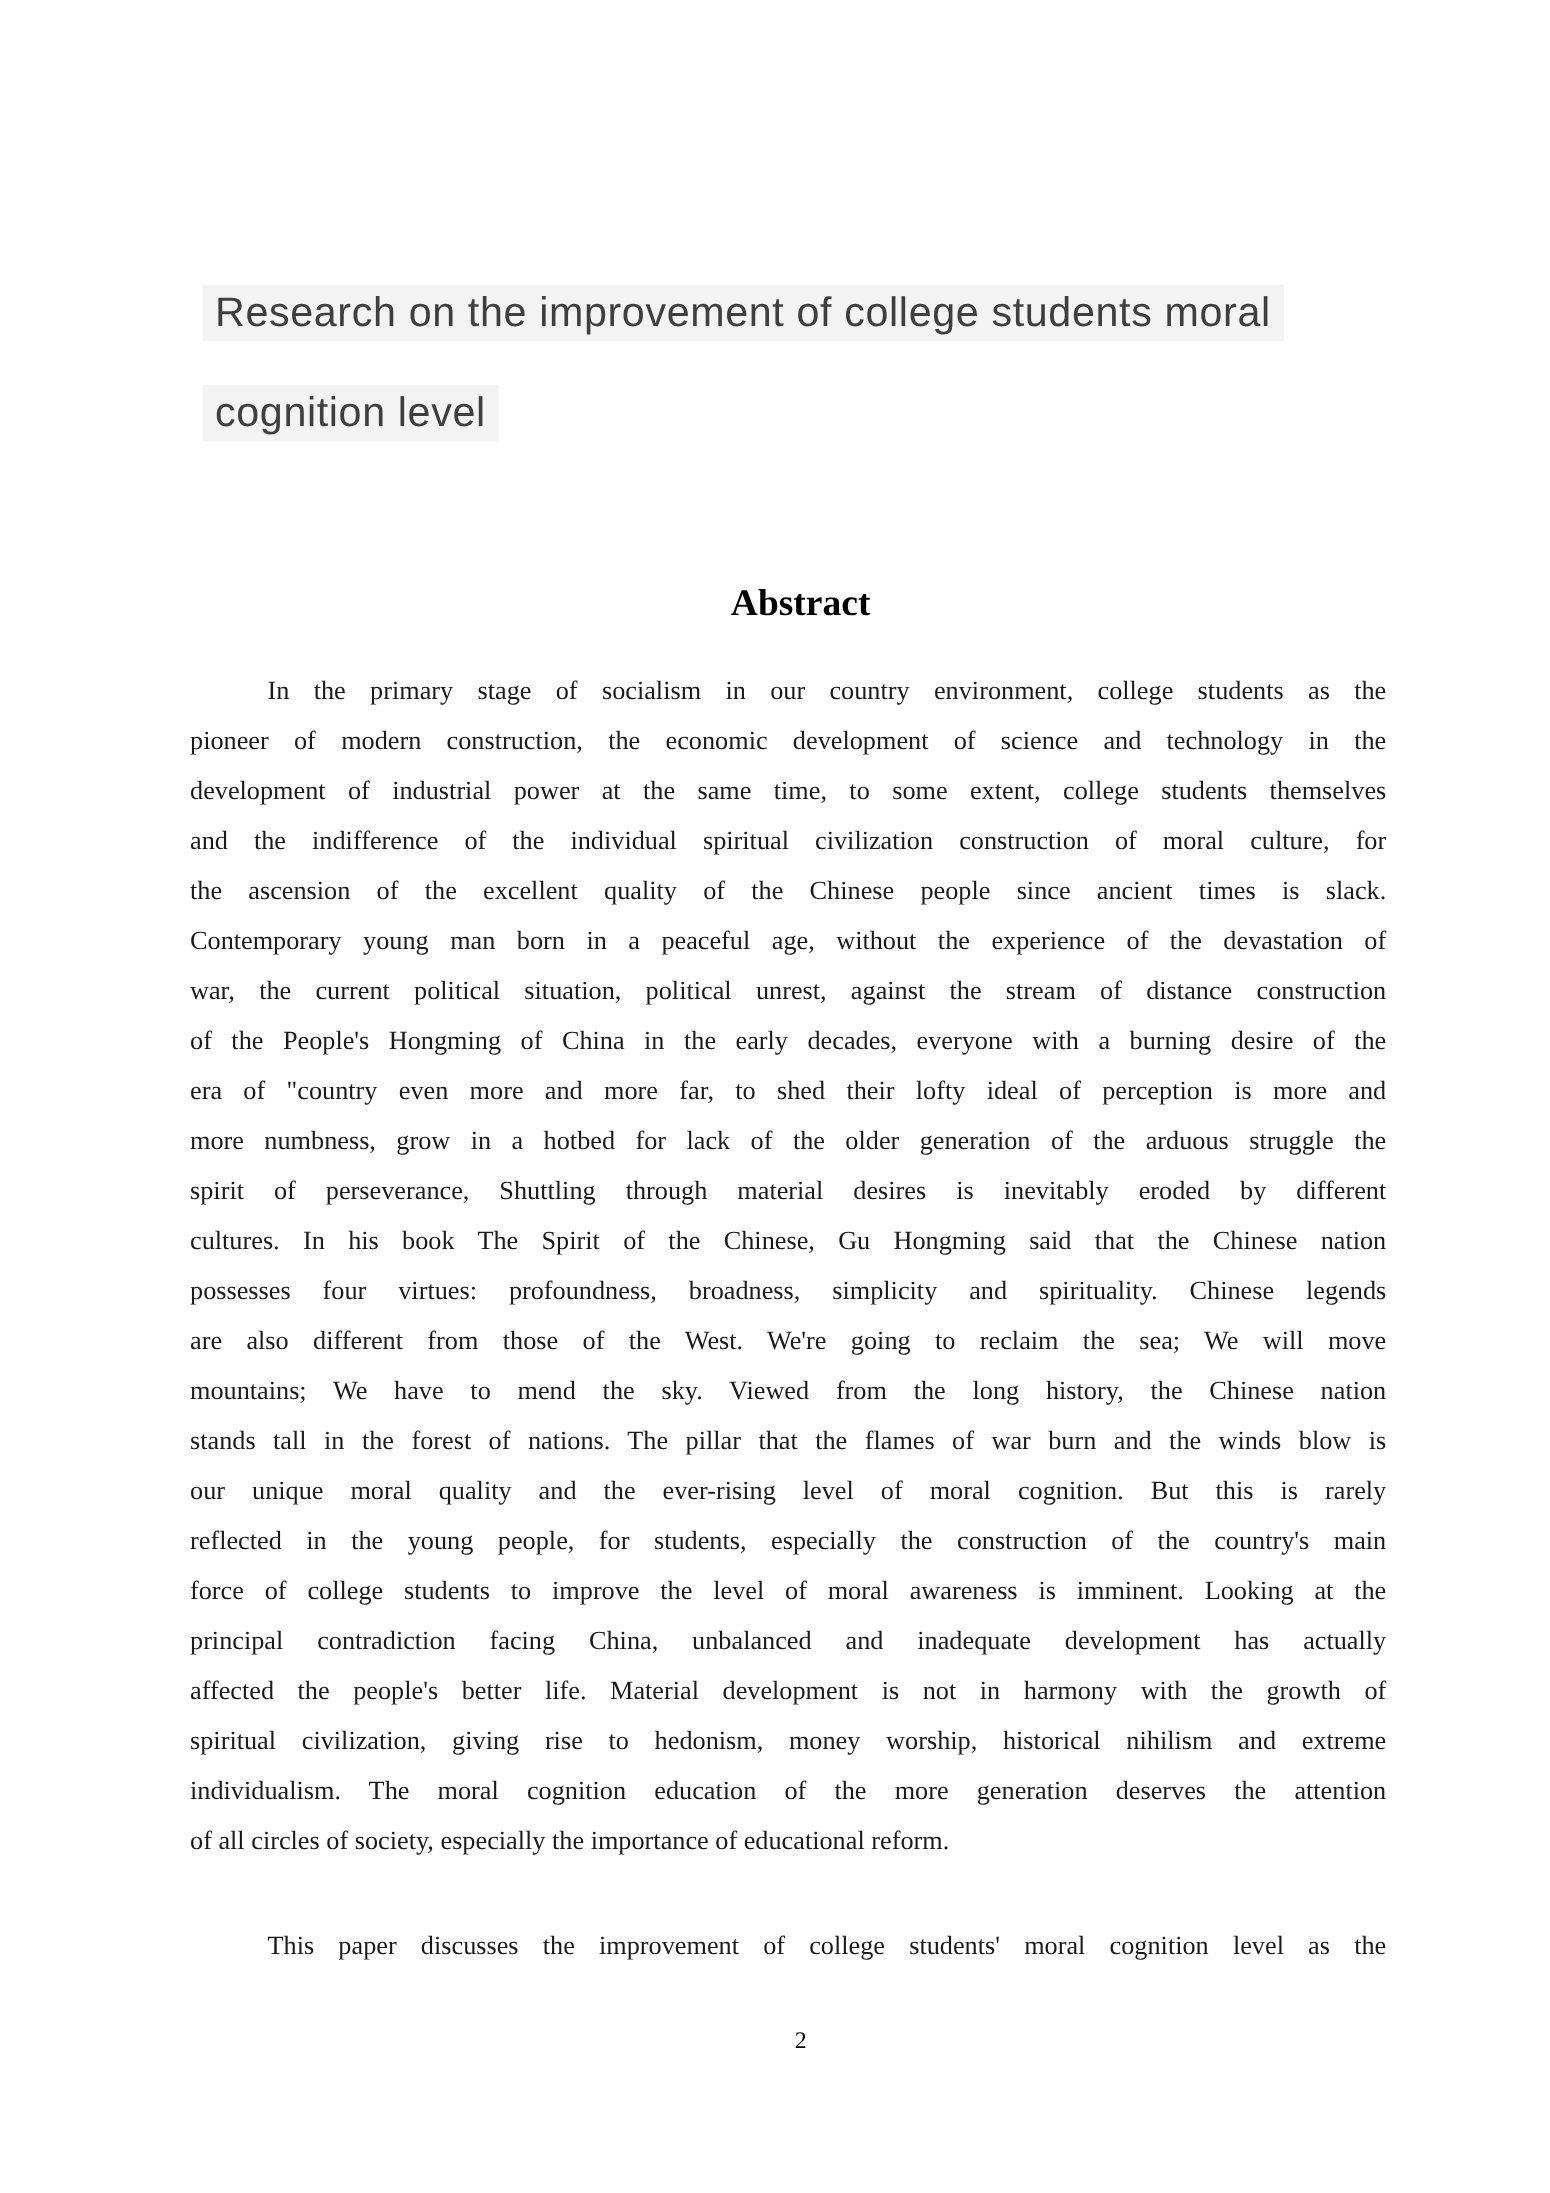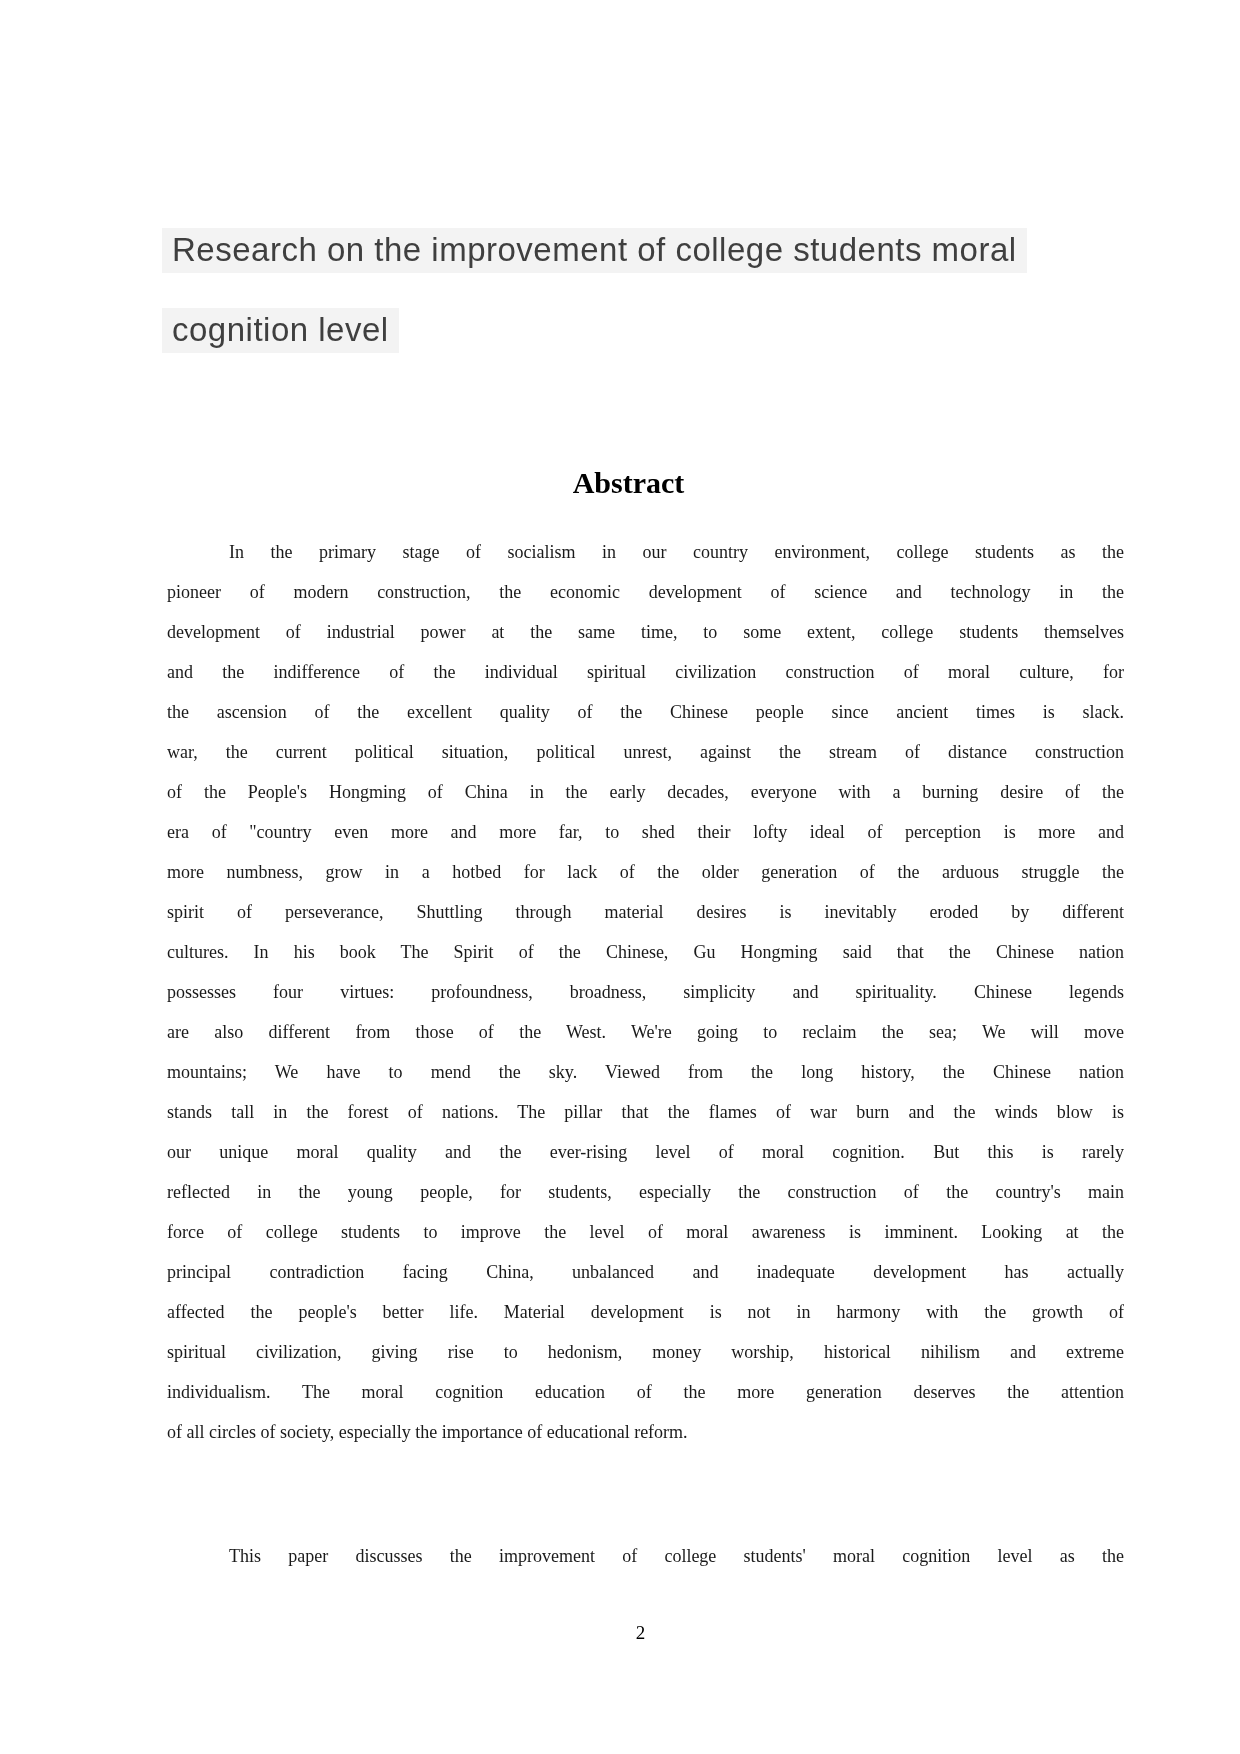--- a/index.html
+++ b/index.html
@@ -28,34 +28,34 @@
     letter-spacing: 0.5px;
   }
   .title-line-1 { top: 231px; }
   .title-line-2 { top: 311px; }
   .title-line .hl {
     background: var(--title-highlight, #f3f3f3);
     padding: 3px 10px 5px 10px;
   }
   .abstract-heading {
     position: absolute;
-    left: 150px;
+    left: 162px;
     width: 957px;
     top: 466px;
     text-align: center;
     font-family: "Liberation Serif", serif;
     font-weight: 700;
     font-size: 30px;
     color: #000000;
   }
   .para {
     position: absolute;
-    left: 167px;
+    left: 152px;
     width: 957px;
-    font-size: 18px;
+    font-size: 21px;
     line-height: 40px;
   }
   .para-1 { top: 532px; }
   .para-2 { top: 1536px; }
   .para .line {
     text-align: justify;
     text-align-last: justify;
     white-space: nowrap;
   }
   .para .line.last {
@@ -88,20 +88,21 @@
   </div>
 
   <div class="abstract-heading">Abstract</div>
 
   <div class="para para-1">
       <div class="line">In the primary stage of socialism in our country environment, college students as the</div>
       <div class="line">pioneer of modern construction, the economic development of science and technology in the</div>
       <div class="line">development of industrial power at the same time, to some extent, college students themselves</div>
       <div class="line">and the indifference of the individual spiritual civilization construction of moral culture, for</div>
       <div class="line">the ascension of the excellent quality of the Chinese people since ancient times is slack.</div>
+      <div class="line">Contemporary young man born in a peaceful age, without the experience of the devastation of</div>
       <div class="line">war, the current political situation, political unrest, against the stream of distance construction</div>
       <div class="line">of the People's Hongming of China in the early decades, everyone with a burning desire of the</div>
       <div class="line">era of "country even more and more far, to shed their lofty ideal of perception is more and</div>
       <div class="line">more numbness, grow in a hotbed for lack of the older generation of the arduous struggle the</div>
       <div class="line">spirit of perseverance, Shuttling through material desires is inevitably eroded by different</div>
       <div class="line">cultures. In his book The Spirit of the Chinese, Gu Hongming said that the Chinese nation</div>
       <div class="line">possesses four virtues: profoundness, broadness, simplicity and spirituality. Chinese legends</div>
       <div class="line">are also different from those of the West. We're going to reclaim the sea; We will move</div>
       <div class="line">mountains; We have to mend the sky. Viewed from the long history, the Chinese nation</div>
       <div class="line">stands tall in the forest of nations. The pillar that the flames of war burn and the winds blow is</div>

